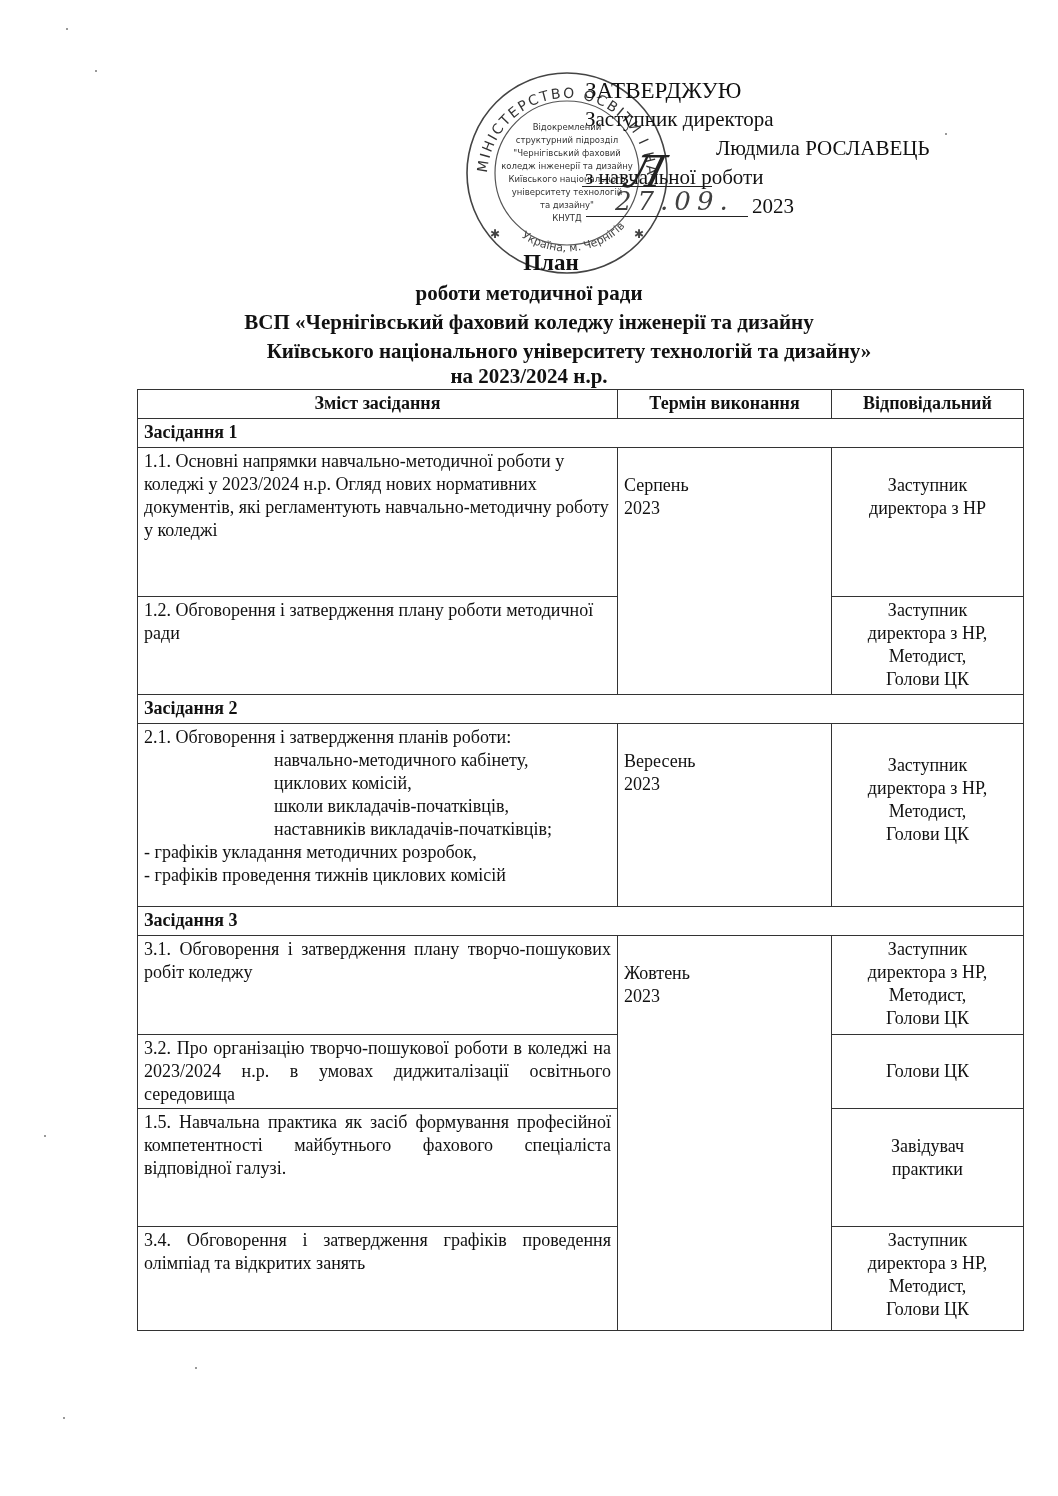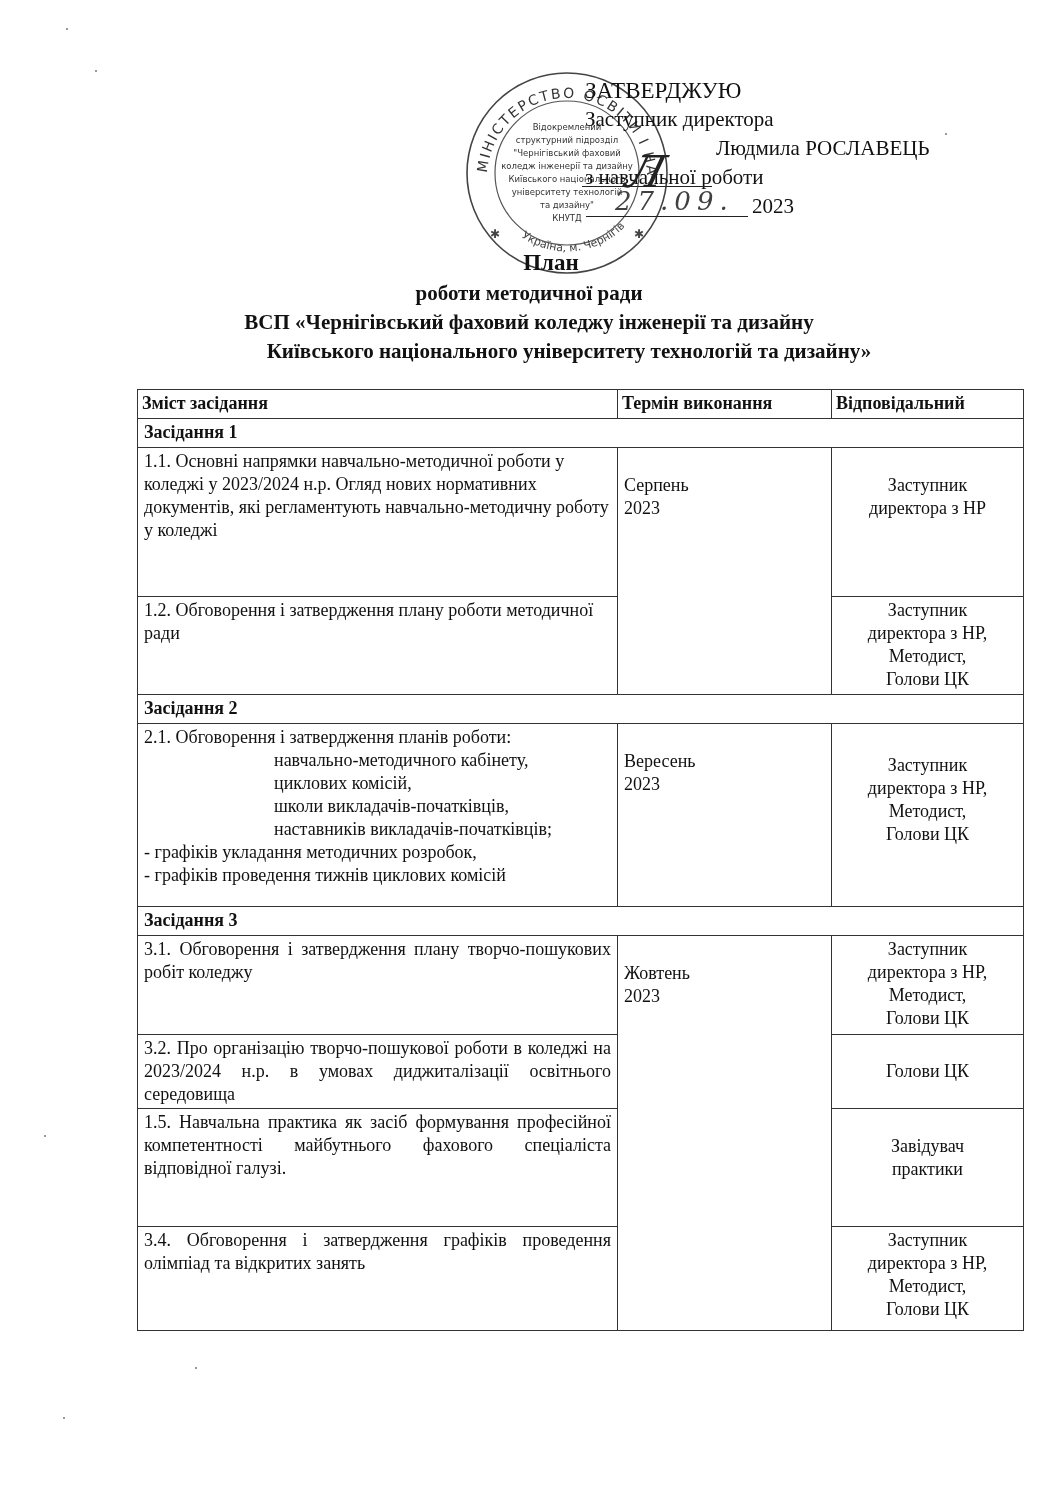--- a/index.html
+++ b/index.html
@@ -21,21 +21,21 @@
 
   
   .title { position: absolute; left: 0; width: 1058px; text-align: center; font-weight: bold; font-size: 21px; line-height: 26px; }
 
   
   table.plan {
     position: absolute; left: 137px; top: 389px; width: 886px;
     border-collapse: collapse; table-layout: fixed; font-size: 18px; line-height: 23px;
   }
   table.plan td, table.plan th { border: 1.3px solid #333; vertical-align: top; padding: 2px 6px; }
-  table.plan th { font-weight: bold; text-align: left; height: 24px; padding: 2px 4px; white-space: nowrap; }
+  table.plan th { font-weight: bold; text-align: center; height: 24px; padding: 2px 4px; white-space: nowrap; }
   .session-row td { text-align: left; font-weight: bold; height: 24px; }
   .c-content { text-align: left; }
   .c-content.justify { text-align: justify; text-align-last: left; }
   .c-term { text-align: left; padding-top: 26px !important; }
   .c-resp { text-align: center; }
   .indent { padding-left: 130px; display: block; }
   .li { display: block; }
   .speck { position: absolute; width: 2px; height: 2px; background: #777; border-radius: 1px; }
 </style>
 </head>
@@ -79,20 +79,21 @@
   </div>
   <div class="sig-line" style="left:582px; top:186px; width:130px;"></div>
   <div class="sig-line" style="left:586px; top:216px; width:162px;"></div>
   <div class="signature" style="left:628px; top:146px; font-size:44px; transform:skewX(-15deg);">Л</div>
   <div class="signature" style="left:615px; top:186px; font-size:26px; letter-spacing:6px; color:#404040;">27.09.</div>
 
   <div class="title" style="top:250px; font-size:23px;margin-left:22px;">План</div>
   <div class="title" style="top:280px;">роботи методичної ради</div>
   <div class="title" style="top:309px;">ВСП «Чернігівський фаховий коледжу інженерії та дизайну</div>
   <div class="title" style="top:338px;margin-left:40px;">Київського національного університету технологій та дизайну»</div>
+  <div class="title" style="top:363px;">на 2023/2024 н.р.</div>
 
   <table class="plan">
     <colgroup>
       <col style="width:480px">
       <col style="width:214px">
       <col style="width:192px">
     </colgroup>
     <tbody>
         <tr>
       <th>Зміст засідання</th>

